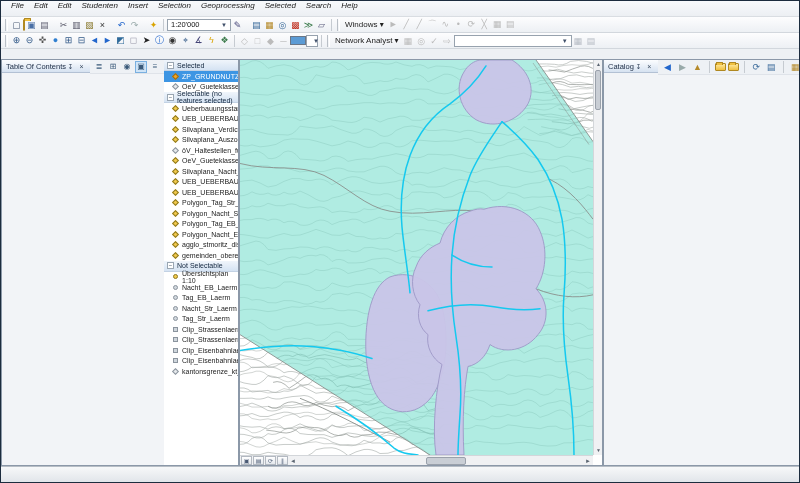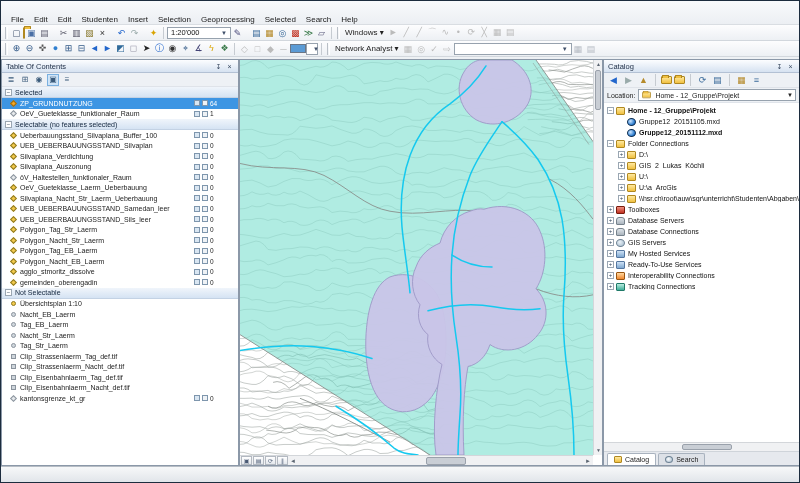--- a/index.html
+++ b/index.html
@@ -13,43 +13,43 @@
   .app-icon{width:9px;height:9px;border-radius:50%;
             background:radial-gradient(circle at 35% 35%,#ffe680,#2f7fd0 60%,#134a86);
             border:1px solid #0c2d52;margin-right:4px;flex:0 0 auto;}
   .win-btns{margin-left:auto;display:flex;gap:1px;}
   .winbtn{width:18px;height:11px;border:1px solid #142a40;border-radius:2px;
           background:linear-gradient(#dfe9f2,#9fb4c8 50%,#7e97ad);
           color:#16324e;font-size:7px;line-height:9px;text-align:center;}
   .winbtn.close{background:linear-gradient(#f0a08c,#d6472c 50%,#a82f17);color:#fff;width:26px;}
 
   
-  .menubar{height:24px;background:linear-gradient(#f8fafc,#eceff3);display:flex;align-items:flex-end;
-           padding-left:5px;font-size:8px;color:#1a1a1a;border-bottom:1px solid #d9dde2;}
+  .menubar{height:16px;background:linear-gradient(#f8fafc,#eceff3);display:flex;align-items:flex-start;
+           padding-left:5px;font-size:8px;color:#1a1a1a;border-bottom:1px solid #d9dde2;font-style:italic;}
   .menu-item{padding:0 5px;}
   .tbrow{height:16px;background:linear-gradient(#fdfdfe,#edf0f4);display:flex;align-items:center;
          padding:0 2px;border-bottom:1px solid #d2d7dd;font-size:9px;white-space:nowrap;}
   .tb-sep{width:1px;height:12px;background:#c6cbd1;margin:0 3px;flex:0 0 auto;}
   .grip{width:3px;height:12px;margin:0 2px;border-left:1px solid #b9bfc6;border-right:1px solid #fff;flex:0 0 auto;}
   .tbi{width:13px;height:13px;display:inline-flex;align-items:center;justify-content:center;
        font-size:9px;color:#44546a;border-radius:2px;flex:0 0 auto;}
   .tbi.dis{color:#b6bcc4;}
   .combo{height:12px;background:#fff;border:1px solid #97a2ae;display:flex;align-items:center;
          font-size:7.5px;padding:0 3px;color:#111;}
   .combo .arr{margin-left:auto;font-size:6px;color:#40506a;padding-left:3px;}
   .tb-label{font-size:8px;color:#222;padding:0 3px;}
   .ic-folder{width:11px;height:8px;background:linear-gradient(#ffe9a0,#f0c040);border:1px solid #b08820;
              border-radius:1px;position:relative;flex:0 0 auto;}
   .ic-folder::before{content:"";position:absolute;top:-2px;left:0;width:5px;height:2px;
              background:#f0c040;border:1px solid #b08820;border-bottom:none;border-radius:1px 1px 0 0;}
   .swatch{width:16px;height:9px;background:#5b9bd5;border:1px solid #6a7686;}
 
   
   .panel{position:absolute;top:58px;bottom:16px;background:#f2f4f7;border:1px solid #8b98a8;
-         display:flex;flex-direction:column;}
+         display:flex;flex-direction:row;}
   .toc-panel{left:0;width:238px;}
   .catalog-panel{left:602px;width:197px;}
   .panel-header{height:13px;background:linear-gradient(#fcfdff,#d6e2f1);border-bottom:1px solid #b3c1d4;
                 display:flex;align-items:center;font-size:7.5px;color:#1c2c45;padding:0 4px;flex:0 0 auto;}
   .ph-btns{margin-left:auto;display:flex;gap:2px;}
   .ph-btn{width:9px;height:9px;font-size:7px;line-height:9px;text-align:center;color:#3a4a60;}
 
   .toc-toolbar{height:14px;display:flex;gap:2px;padding:1px 3px;align-items:center;
                background:#eef1f5;border-bottom:1px solid #dfe3e9;flex:0 0 auto;}
   .toc-tbi{width:12px;height:12px;display:flex;align-items:center;justify-content:center;

